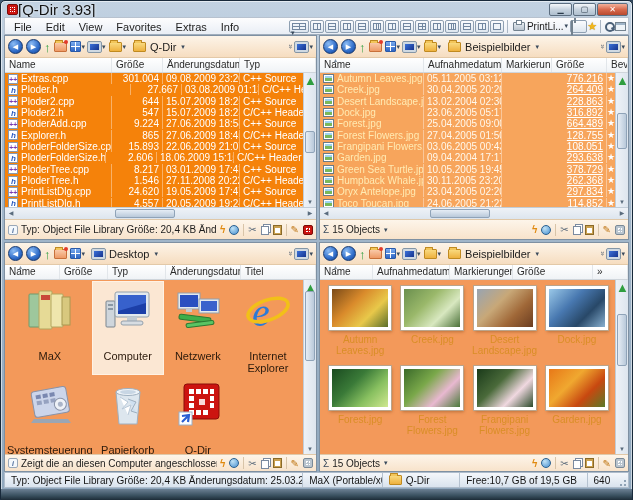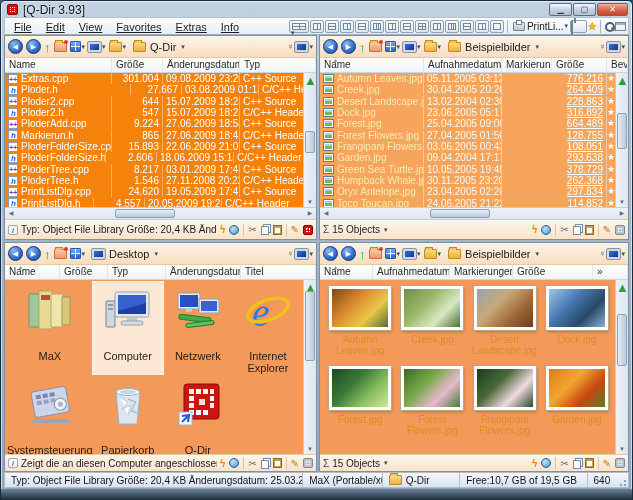--- a/index.html
+++ b/index.html
@@ -4,29 +4,29 @@
 <style>
   html,body{margin:0;padding:0;background:#1b2a38;font-family:"Liberation Sans",sans-serif;-webkit-font-smoothing:antialiased;}
   *{box-sizing:border-box;}
   #desktop{position:relative;width:633px;height:500px;background:linear-gradient(135deg,#44607a,#203243);overflow:hidden;}
   
   #win{position:absolute;inset:0;border:1px solid #17293a;border-radius:5px 5px 0 0;
        background:linear-gradient(180deg,#c2d2e2 0%,#a6bacd 30%,#8fa7bd 100%);box-shadow:inset 0 0 0 1px rgba(255,255,255,.55);}
   #titlebar{position:absolute;left:0;right:0;top:0;height:16px;display:flex;align-items:center;padding:1px 4px 0 6px;}
   .qlogo{width:11px;height:11px;background:#cc1410;border:1px solid #7c0b07;border-radius:2px;position:relative;flex:0 0 auto;}
   .qlogo::before{content:"";position:absolute;inset:2px;border:1px dotted #fff;}
-  #title{font-size:12px;color:#141414;margin-left:5px;white-space:nowrap;text-shadow:0 0 3px rgba(255,255,255,.9);}
+  #title{font-size:15px;color:#141414;white-space:nowrap;text-shadow:0 0 3px rgba(255,255,255,.9);}
   #winbtns{margin-left:auto;display:flex;gap:1px;}
   .wbtn{width:23px;height:13px;border:1px solid #5c6e80;border-radius:2px;background:linear-gradient(#f4f7fa,#c7d3df 50%,#aebfce);
         font-size:8px;line-height:11px;text-align:center;color:#2a3a4a;}
   .wbtn.close{background:linear-gradient(#f2b09a,#d86a4e 50%,#b94a30);color:#fff;width:31px;}
   
   #menurow{position:absolute;left:3px;right:3px;top:16px;height:18px;background:linear-gradient(#fdfdfe,#e9eef5);
            border:1px solid #b7c2cf;border-bottom-color:#9fadbc;display:flex;align-items:center;padding:0 2px;}
-  .menuitem{font-size:11px;color:#1c1c1c;padding:1px 7px;text-decoration:underline;}
+  .menuitem{font-size:11px;color:#1c1c1c;padding:1px 7px;}
   #laybtns{margin-left:auto;display:flex;align-items:center;gap:1px;}
   .laybtn{width:14px;height:13px;border:1px solid #8fa0b2;border-radius:2px;background:linear-gradient(#fbfcfe,#dde6ef);position:relative;}
   .laybtn .pg{position:absolute;inset:2px;border:1px solid #7287a0;background:#eef3f8;}
   .pg.p1::before{content:"";position:absolute;top:0;bottom:0;left:50%;border-left:1px solid #7287a0;}
   .pg.p2::before{content:"";position:absolute;left:0;right:0;top:50%;border-top:1px solid #7287a0;}
   .pg.p3::before{content:"";position:absolute;top:0;bottom:0;left:33%;border-left:1px solid #7287a0;}
   .pg.p3::after{content:"";position:absolute;top:0;bottom:0;left:66%;border-left:1px solid #7287a0;}
   .pg.p4::before{content:"";position:absolute;top:0;bottom:0;left:50%;border-left:1px solid #7287a0;}
   .pg.p4::after{content:"";position:absolute;left:0;right:0;top:50%;border-top:1px solid #7287a0;}
   .caret{font-size:7px;color:#3a4a5c;margin-left:1px;}
@@ -314,21 +314,21 @@
                 </span>
                 <span class="cell r size" style="width: 51px;">
                   <span>9.224</span>
                 </span>
                 <span class="cell" style="width: 77px;">27.06.2009 18:58</span>
                 <span class="cell" style="flex: 1 1 0%; border-right: none;">C++ Source</span>
               </div>
               <div class="row selL">
                 <span class="cell name" style="width: 107px;">
                   <i class="fic fic-h"></i>
-                  <span>Markierun.h</span>
+                  <span>Explorer.h</span>
                 </span>
                 <span class="cell r size" style="width: 51px;">
                   <span>865</span>
                 </span>
                 <span class="cell" style="width: 77px;">27.06.2009 18:45</span>
                 <span class="cell" style="flex: 1 1 0%; border-right: none;">C/C++ Header</span>
               </div>
               <div class="row selL">
                 <span class="cell name" style="width: 107px;">
                   <i class="fic fic-cpp"></i>
@@ -378,21 +378,21 @@
                   <i class="fic fic-cpp"></i>
                   <span>PrintListDlg.cpp</span>
                 </span>
                 <span class="cell r size" style="width: 51px;">
                   <span>24.620</span>
                 </span>
                 <span class="cell" style="width: 77px;">19.05.2009 17:47</span>
                 <span class="cell" style="flex: 1 1 0%; border-right: none;">C++ Source</span>
               </div>
               <div class="row selL">
-                <span class="cell name" style="width: 89px;">
+                <span class="cell name" style="width: 107px;">
                   <i class="fic fic-h"></i>
                   <span>PrintListDlg.h</span>
                 </span>
                 <span class="cell r size" style="width: 51px;">
                   <span>4.557</span>
                 </span>
                 <span class="cell" style="width: 77px;">20.05.2009 19:24</span>
                 <span class="cell" style="flex: 1 1 0%; border-right: none;">C/C++ Header</span>
               </div>
             </div>

